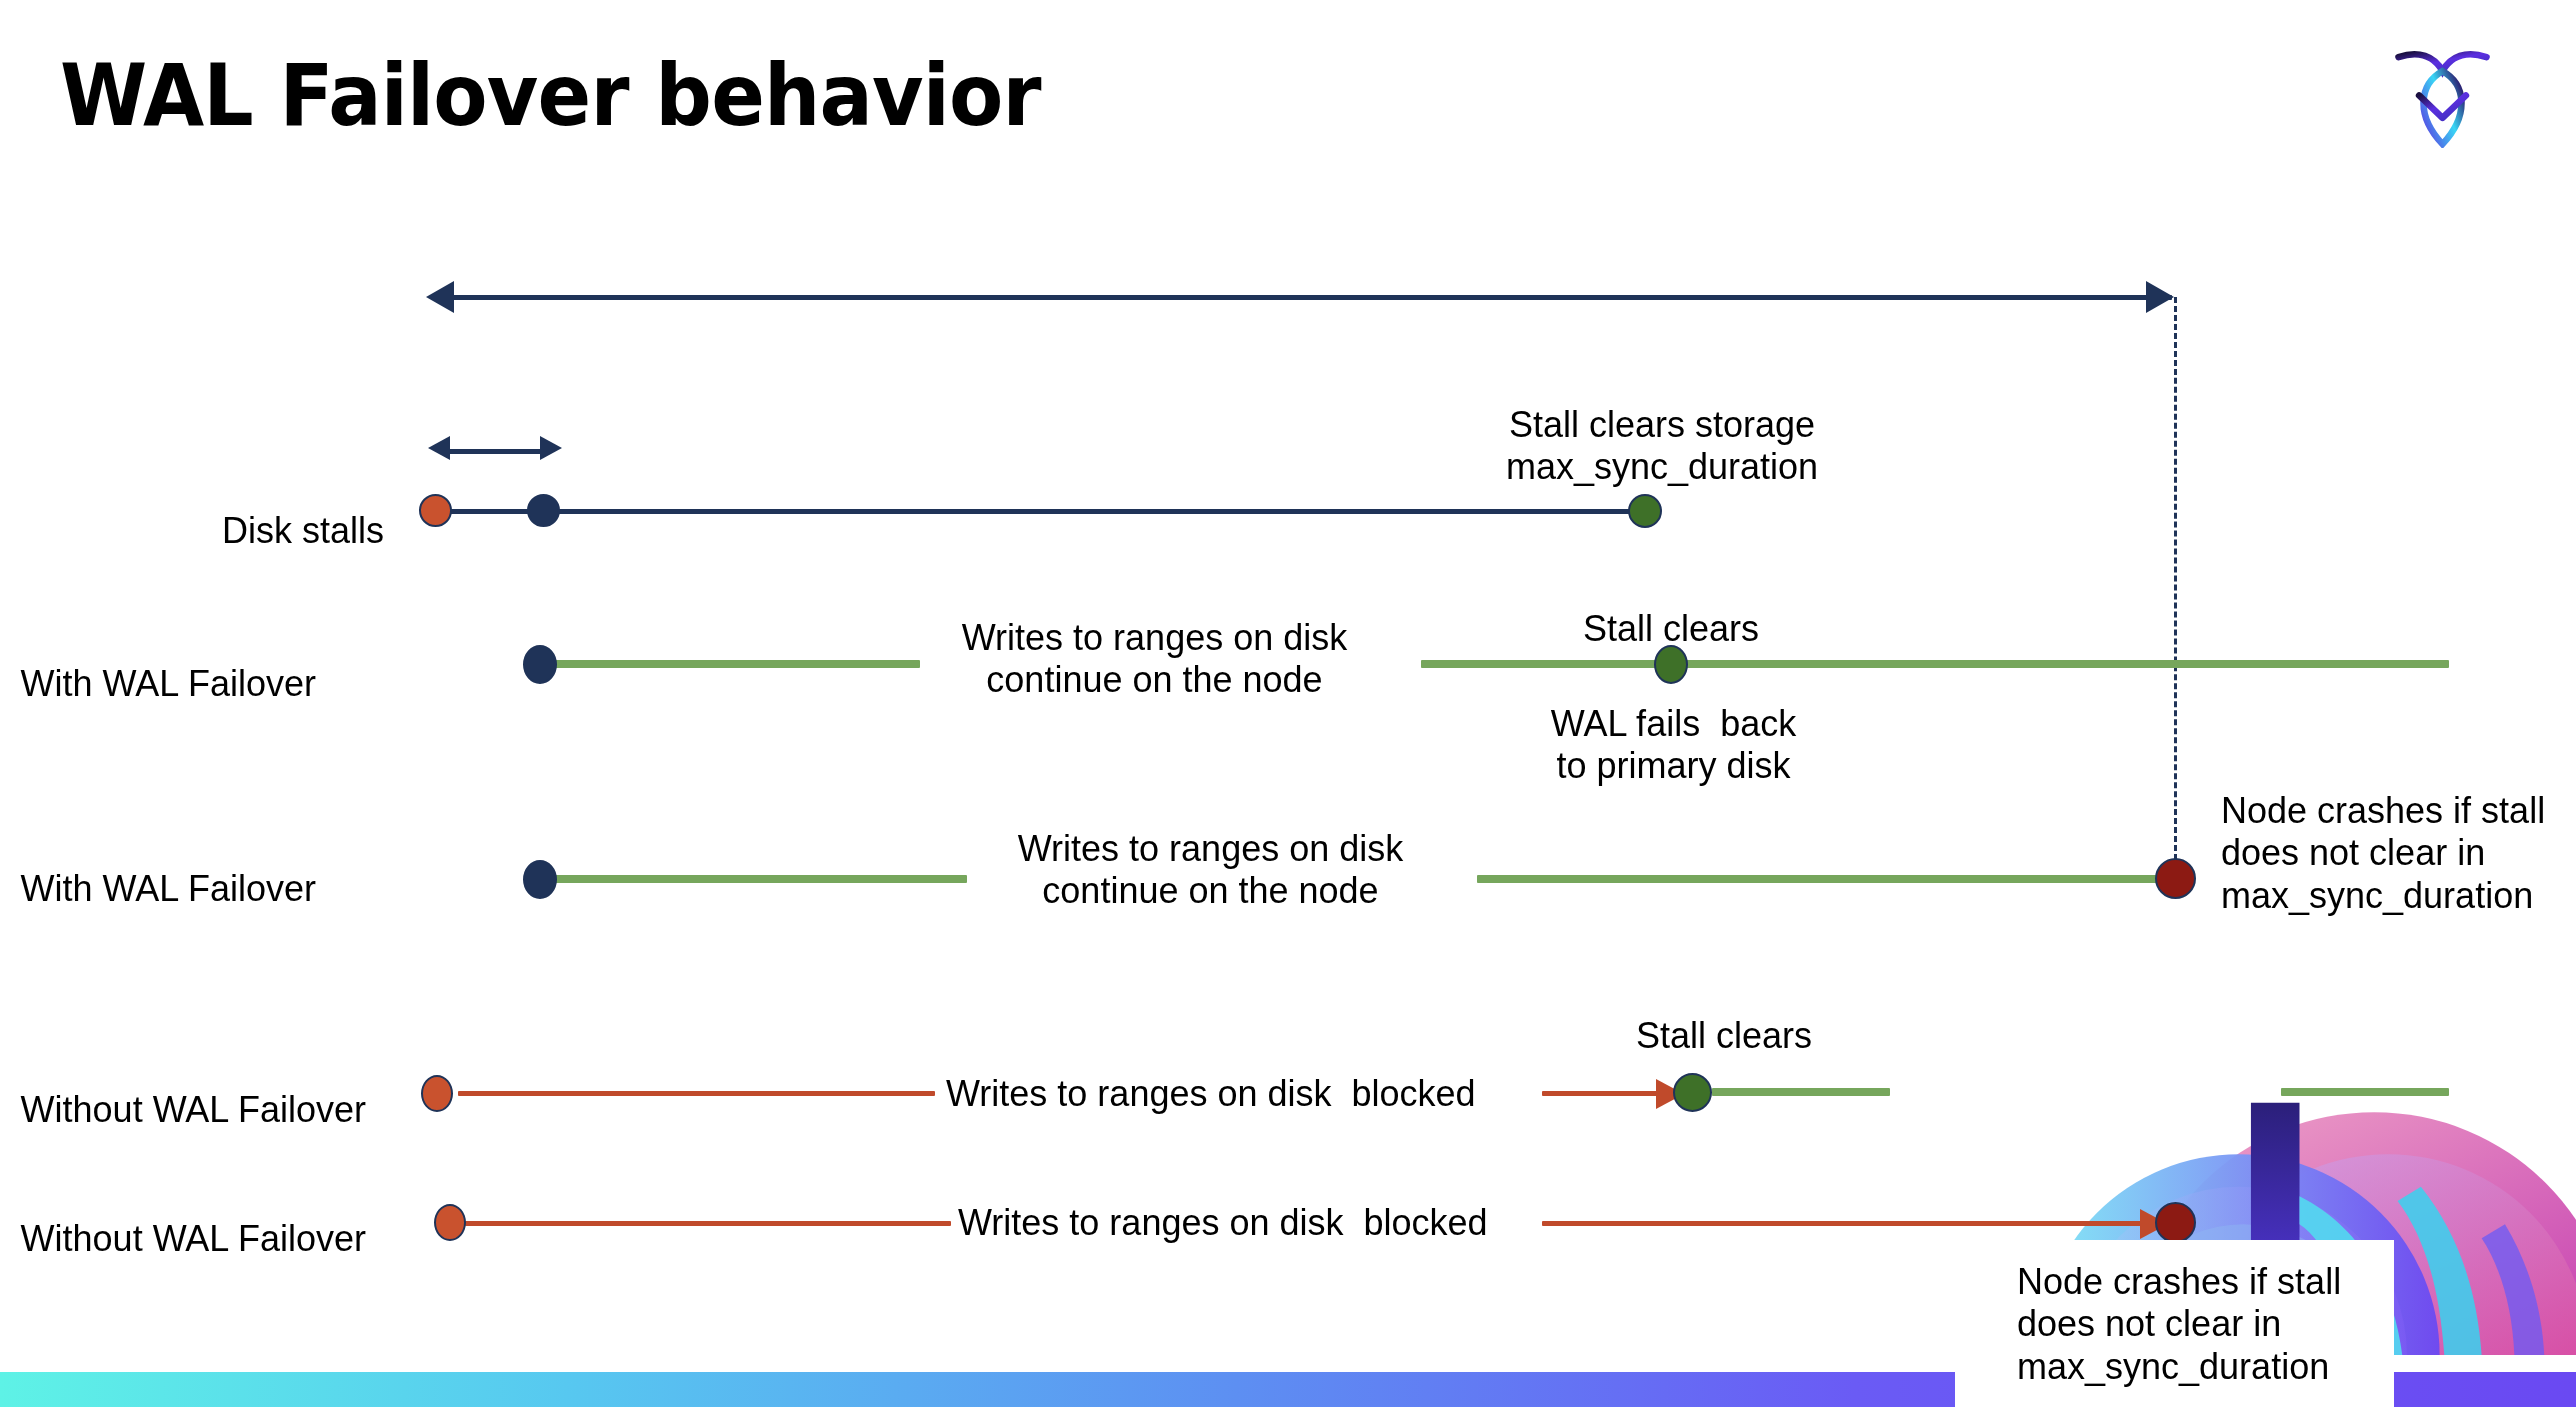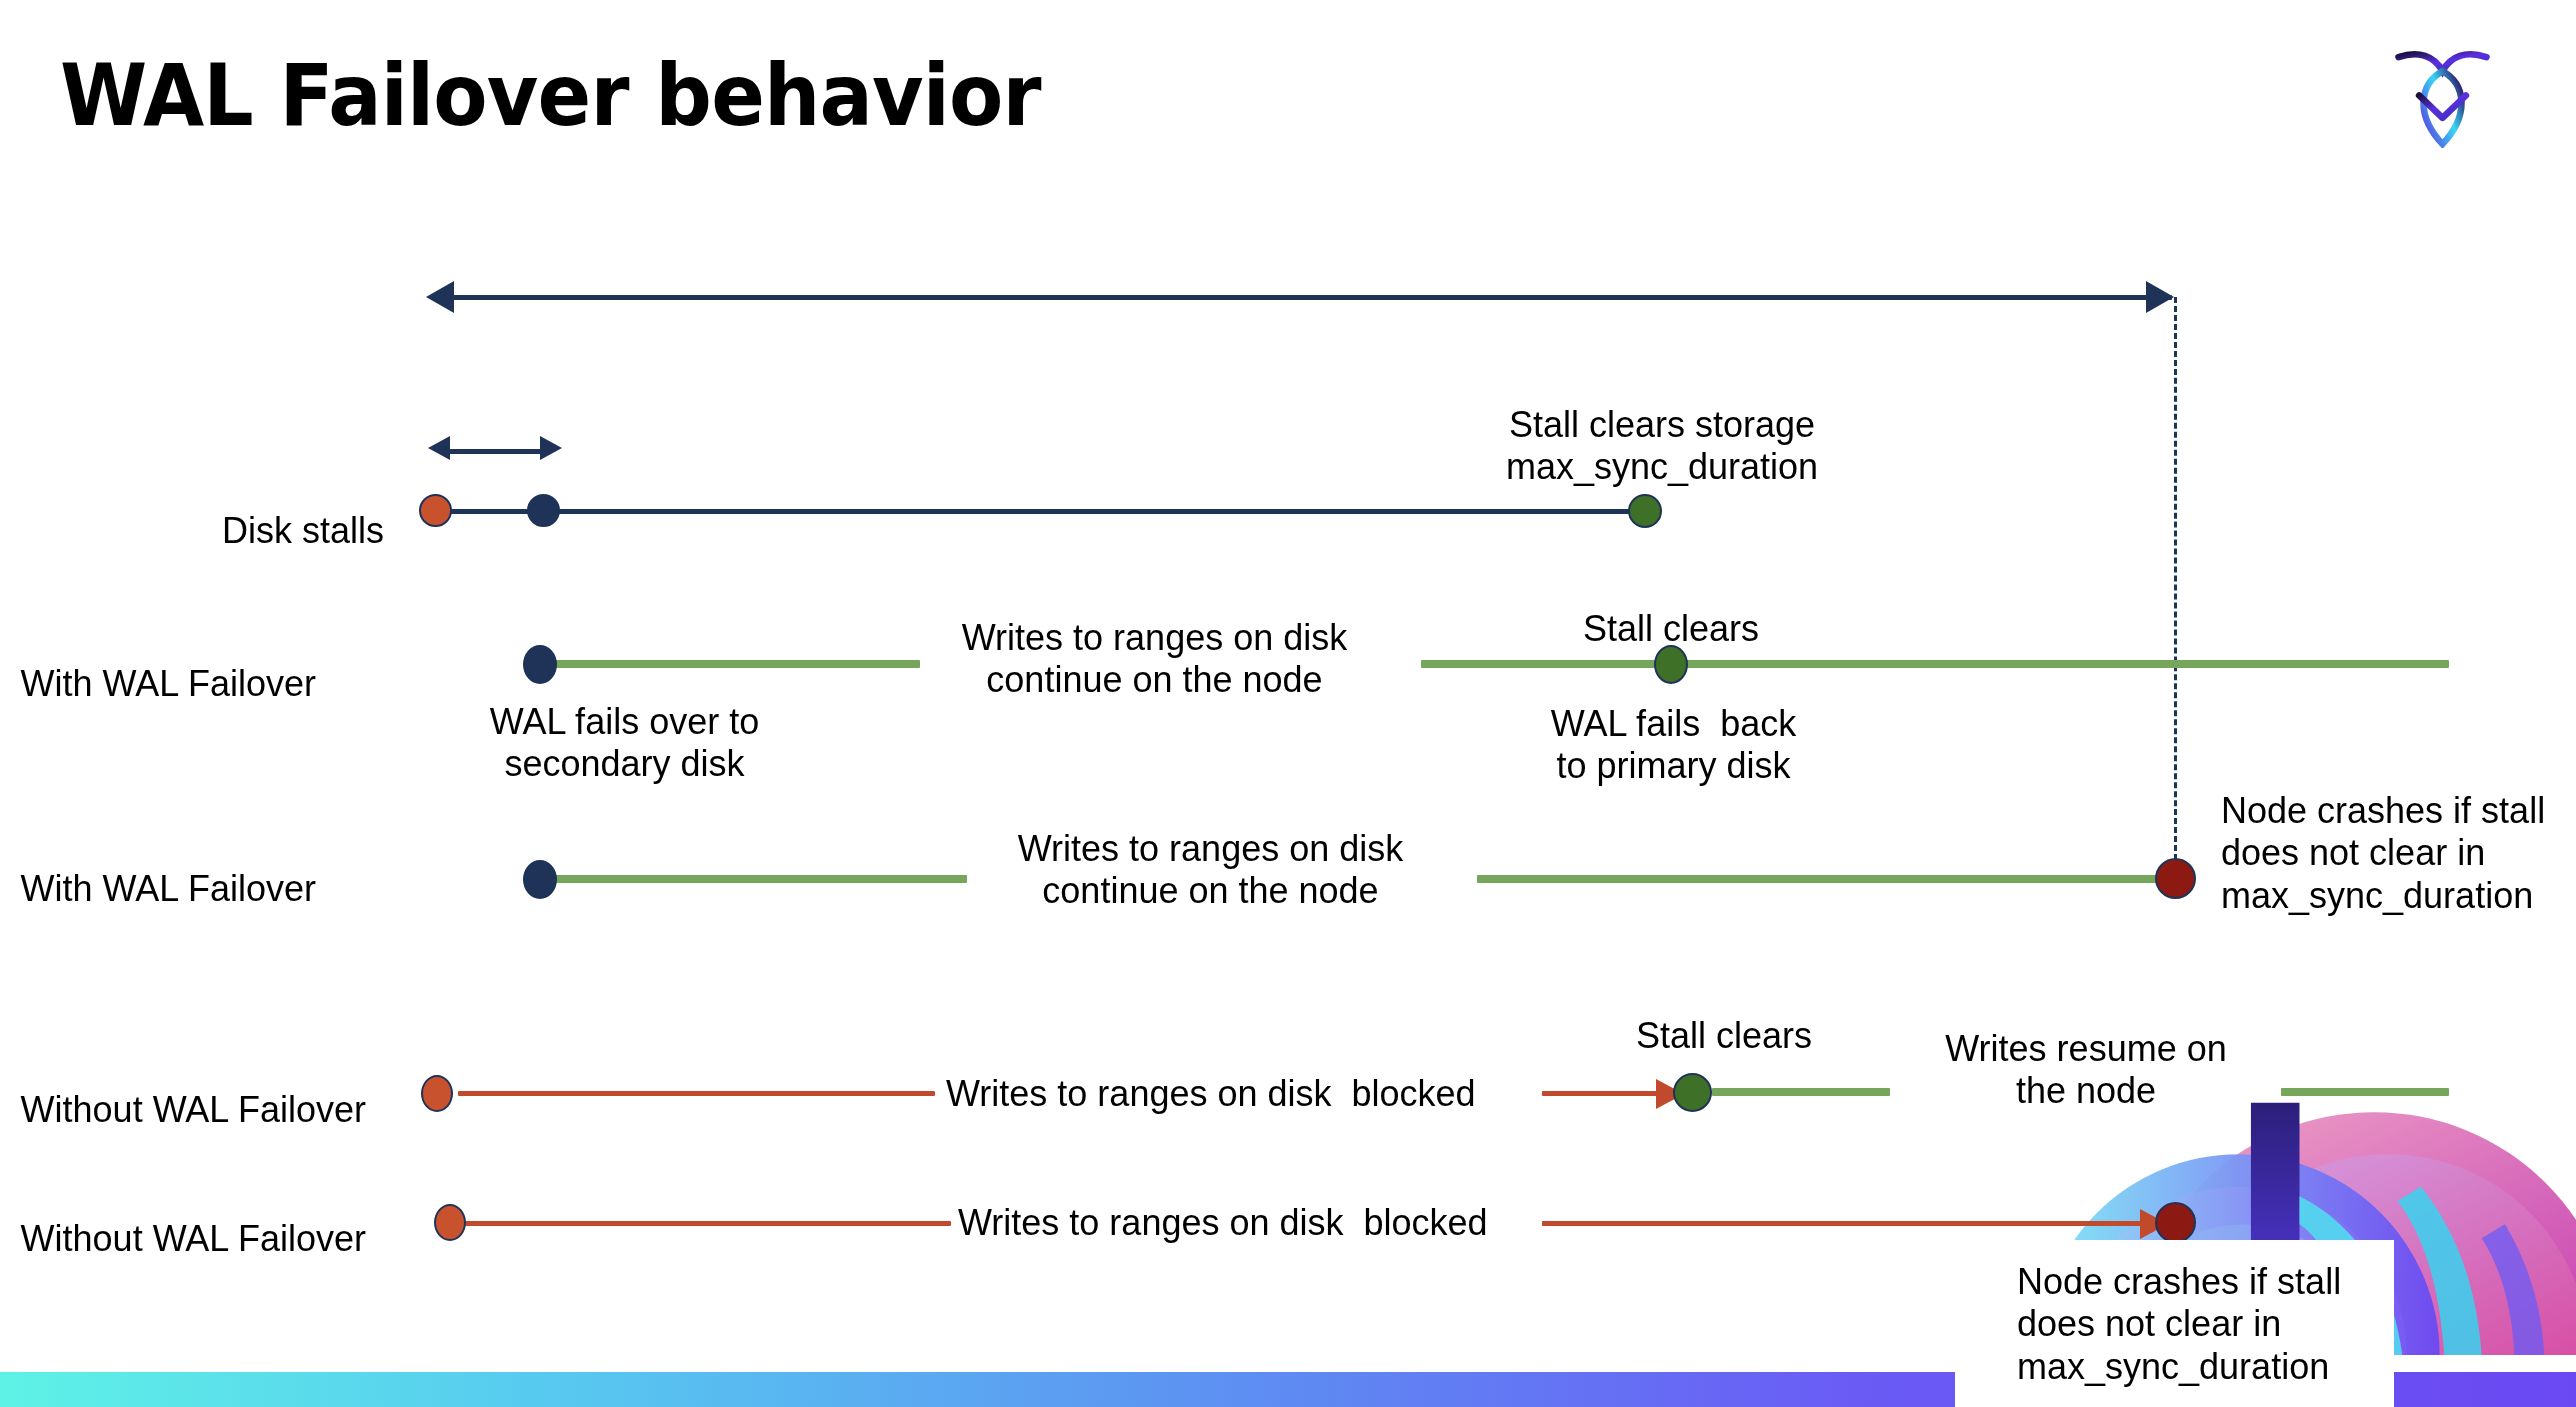--- a/index.html
+++ b/index.html
@@ -253,22 +253,20 @@
 max_sync_duration</div>
 
   <div class="lbl rowname" style="left:20.6px; top:647px;">With WAL Failover</div>
   <div class="hline greenln" style="left:537px; top:660px; width:383px;"></div>
   <div class="hline greenln" style="left:1421px; top:660px; width:1028px;"></div>
   <div class="dot navy" style="left:523px; top:645px; width:34px; height:39px;"></div>
   <div class="dot green" style="left:1654px; top:645px; width:34px; height:39px;"></div>
   <div class="lbl center" style="left:935px; top:617px; width:439px;">Writes to ranges on disk
 continue on the node</div>
   <div class="lbl center" style="left:1559px; top:608px; width:224px;">Stall clears</div>
-  <div class="lbl center" style="left:475px; top:701px; width:299px;">WAL fails over to
-secondary disk</div>
   <div class="lbl center" style="left:1538px; top:703px; width:271px;">WAL fails  back
 to primary disk</div>
 
   <div class="lbl rowname" style="left:20.6px; top:852px;">With WAL Failover</div>
   <div class="hline greenln" style="left:537px; top:875px; width:430px;"></div>
   <div class="hline greenln" style="left:1477px; top:875px; width:692px;"></div>
   <div class="dot navy" style="left:523px; top:860px; width:34px; height:39px;"></div>
   <div class="dot darkred" style="left:2155px; top:858px; width:41px; height:41px;"></div>
   <div class="lbl center" style="left:991px; top:828px; width:439px;">Writes to ranges on disk
 continue on the node</div>
@@ -279,22 +277,20 @@
   <div class="lbl rowname" style="left:20.6px; top:1073px;">Without WAL Failover</div>
   <div class="hline redln" style="left:458px; top:1091px; width:477px;"></div>
   <div class="hline redln" style="left:1542px; top:1091px; width:131px;"></div>
   <div class="arrowhead right-red" style="left:1656px; top:1079px;"></div>
   <div class="hline greenln" style="left:1712px; top:1088px; width:178px;"></div>
   <div class="hline greenln" style="left:2281px; top:1088px; width:168px;"></div>
   <div class="dot orange" style="left:421px; top:1075px; width:32px; height:37px;"></div>
   <div class="dot green" style="left:1673px; top:1073px; width:39px; height:39px;"></div>
   <div class="lbl" style="left:946px; top:1073px; width:580px;">Writes to ranges on disk  blocked</div>
   <div class="lbl center" style="left:1612px; top:1015px; width:224px;">Stall clears</div>
-  <div class="lbl center" style="left:1927px; top:1028px; width:318px;">Writes resume on
-the node</div>
 
   <div class="lbl rowname" style="left:20.6px; top:1202px;">Without WAL Failover</div>
   <div class="hline redln" style="left:465px; top:1221px; width:486px;"></div>
   <div class="hline redln" style="left:1542px; top:1221px; width:617px;"></div>
   <div class="arrowhead right-red" style="left:2140px; top:1209px;"></div>
   <div class="dot orange" style="left:434px; top:1204px; width:32px; height:37px;"></div>
   <div class="dot darkred" style="left:2155px; top:1202px; width:41px; height:41px;"></div>
   <div class="lbl" style="left:958px; top:1202px; width:580px;">Writes to ranges on disk  blocked</div>
 
   <div id="crash-callout">

